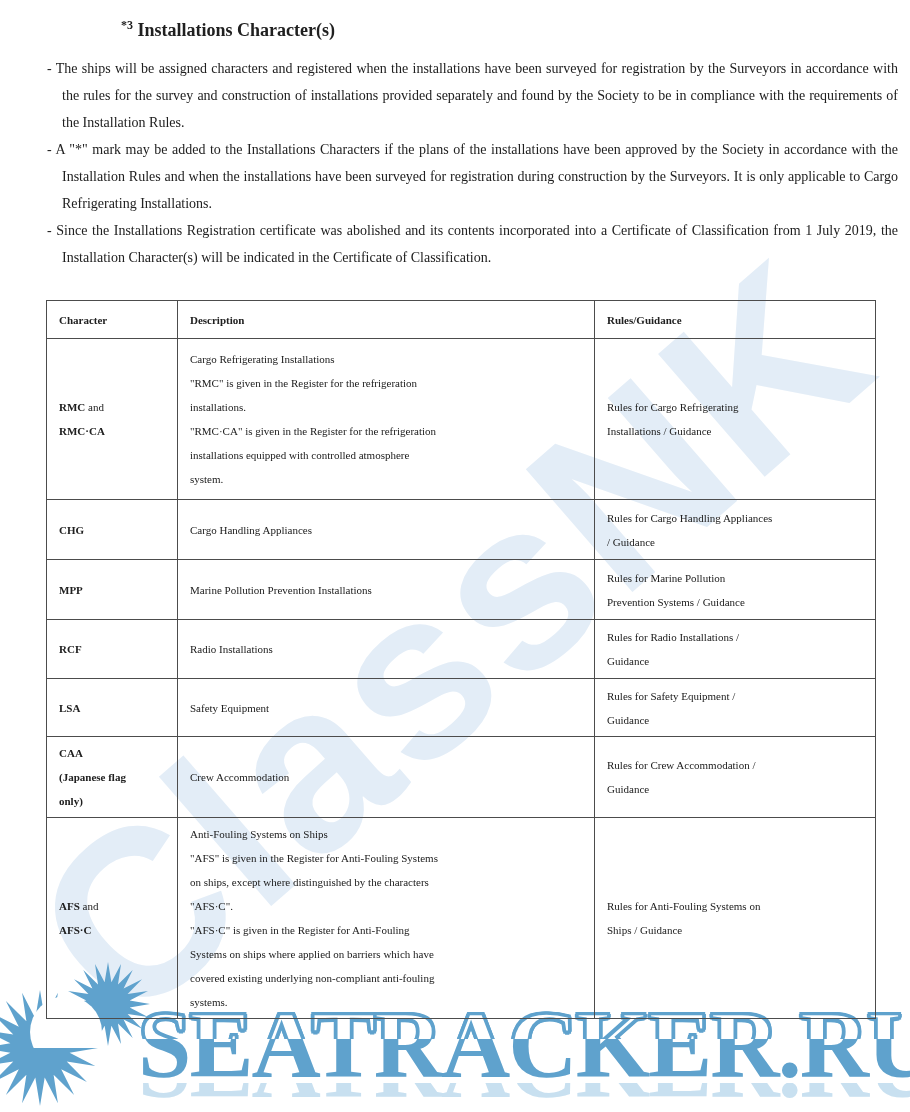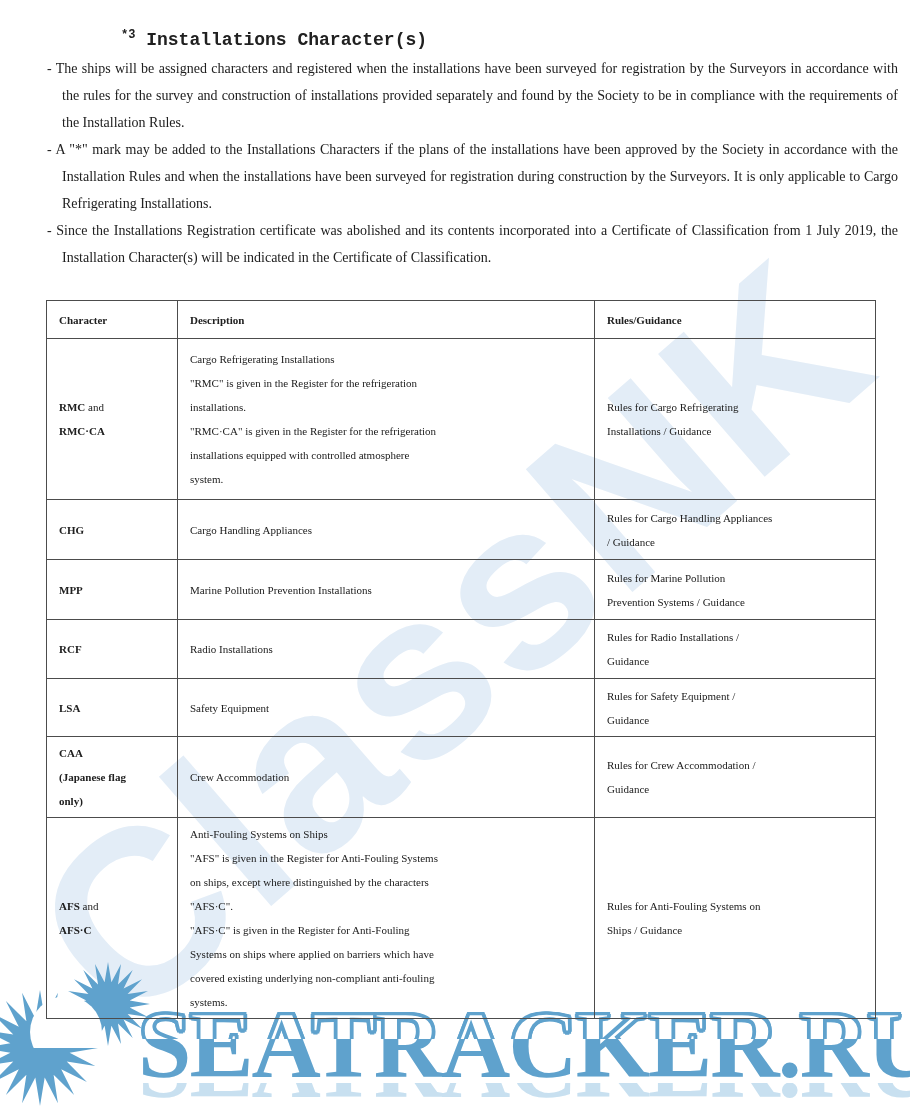--- a/index.html
+++ b/index.html
@@ -31,21 +31,21 @@
     text-shadow:
       2.5px 0 0 #5fa2cd, -2.5px 0 0 #5fa2cd, 0 2.5px 0 #5fa2cd, 0 -2.5px 0 #5fa2cd,
       1.8px 1.8px 0 #5fa2cd, -1.8px 1.8px 0 #5fa2cd, 1.8px -1.8px 0 #5fa2cd, -1.8px -1.8px 0 #5fa2cd;
     clip-path: inset(0 0 56% 0);
   }
   .wm-solid  { color:#5fa2cd; clip-path: inset(44% 0 0 0); }
   .wm-reflect{ color:#c8e0f0; transform:translateY(20px); clip-path: inset(68% 0 0 0); }
 
   
   .content { position:absolute; left:0; top:0; width:910px; height:1112px; z-index:3; }
-  .title { position:absolute; left:121px; top:28px; font-size:18px; font-weight:bold;font-family:Liberation Mono, monospace; }
+  .title { position:absolute; left:121px; top:18px; font-size:18px; font-weight:bold; }
   .title .sup { vertical-align:super; font-size:12px; font-weight:bold; }
 
   #paras {
     position:absolute; left:47px; top:55px; width:851px;
     font-size:14px; line-height:27px; text-align:justify;
   }
   .para { padding-left:15px; text-indent:-15px; }
   .para-extra { padding-left:15px; }
 
   table.rules-table {

